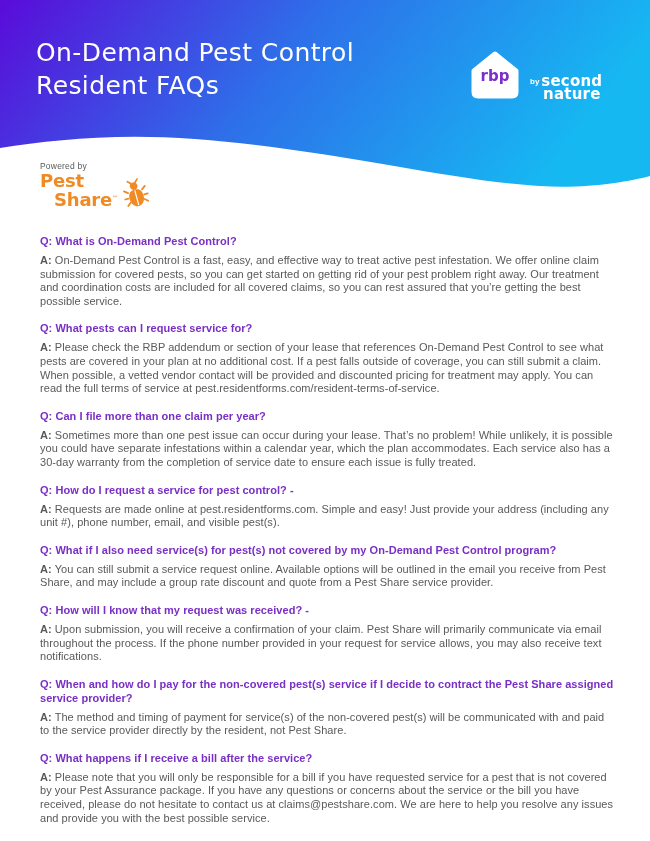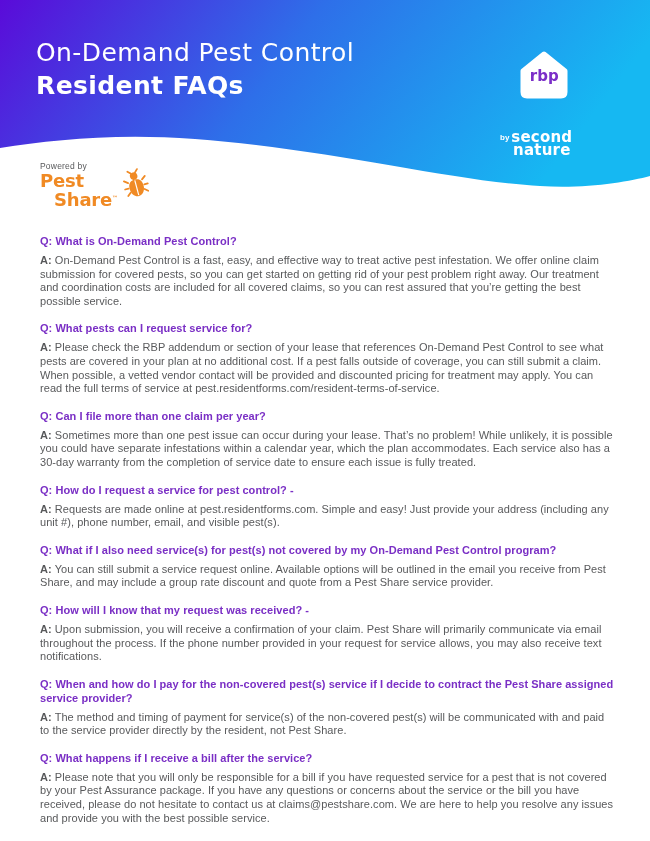--- a/index.html
+++ b/index.html
@@ -10,40 +10,40 @@
   }
   
   .header{position:relative;width:518px;height:224px;}
   .wave-bg{position:absolute;top:0;left:0;display:block;}
   .titles{position:absolute;left:36px;top:36px;color:#ffffff;}
   .title1{
     font-family:"DejaVu Sans",sans-serif;font-size:25px;font-weight:400;
     letter-spacing:.4px;line-height:33px;white-space:nowrap;
   }
   .title2{
-    font-family:"DejaVu Sans",sans-serif;font-size:25px;font-weight:700;
+    font-family:"DejaVu Sans",sans-serif;font-size:25px;font-weight:400;
     letter-spacing:.4px;line-height:33px;white-space:nowrap;
   }
-  .rbp-lockup{position:absolute;left:493px;top:47px;display:flex;align-items:flex-end;flex-direction:column;}
+  .rbp-lockup{position:absolute;left:467px;top:47px;display:flex;align-items:flex-start;}
   .rbp-badge{position:relative;width:56px;height:56px;flex:0 0 auto;}
   .rbp-badge svg{display:block;}
   .rbp-text{
     position:absolute;left:0;top:20px;width:56px;text-align:center;
     font-family:"DejaVu Sans",sans-serif;font-weight:700;font-size:15px;color:#7B2EC8;
   }
   .byline{display:flex;margin-left:7px;margin-top:28px;color:#ffffff;}
   .by-word{font-size:8px;font-weight:700;margin:2px 2px 0 0;}
   .sn-stack{
     font-family:"DejaVu Sans",sans-serif;font-weight:700;font-size:15px;
     line-height:12.5px;letter-spacing:.2px;text-align:center;
   }
   
   .powered{position:absolute;left:40px;top:161px;}
   .powered-caption{font-size:8.5px;font-weight:500;color:#58595B;letter-spacing:.2px;margin-bottom:1px;}
-  .ps-row{display:flex;align-items:flex-start;}
+  .ps-row{display:flex;align-items:flex-end;}
   .ps-words{display:flex;flex-direction:column;}
   .ps-word{
     font-family:"DejaVu Sans",sans-serif;font-weight:700;font-size:18px;
     line-height:17px;color:#F08A24;letter-spacing:-.2px;white-space:nowrap;
   }
   .ps-word-2{margin-left:14px;}
   .tm{font-size:6px;vertical-align:6px;letter-spacing:0;}
   .bug{margin:-4px 0 0 4px;}
   
   main{padding:10px 36px 0 40px;}

